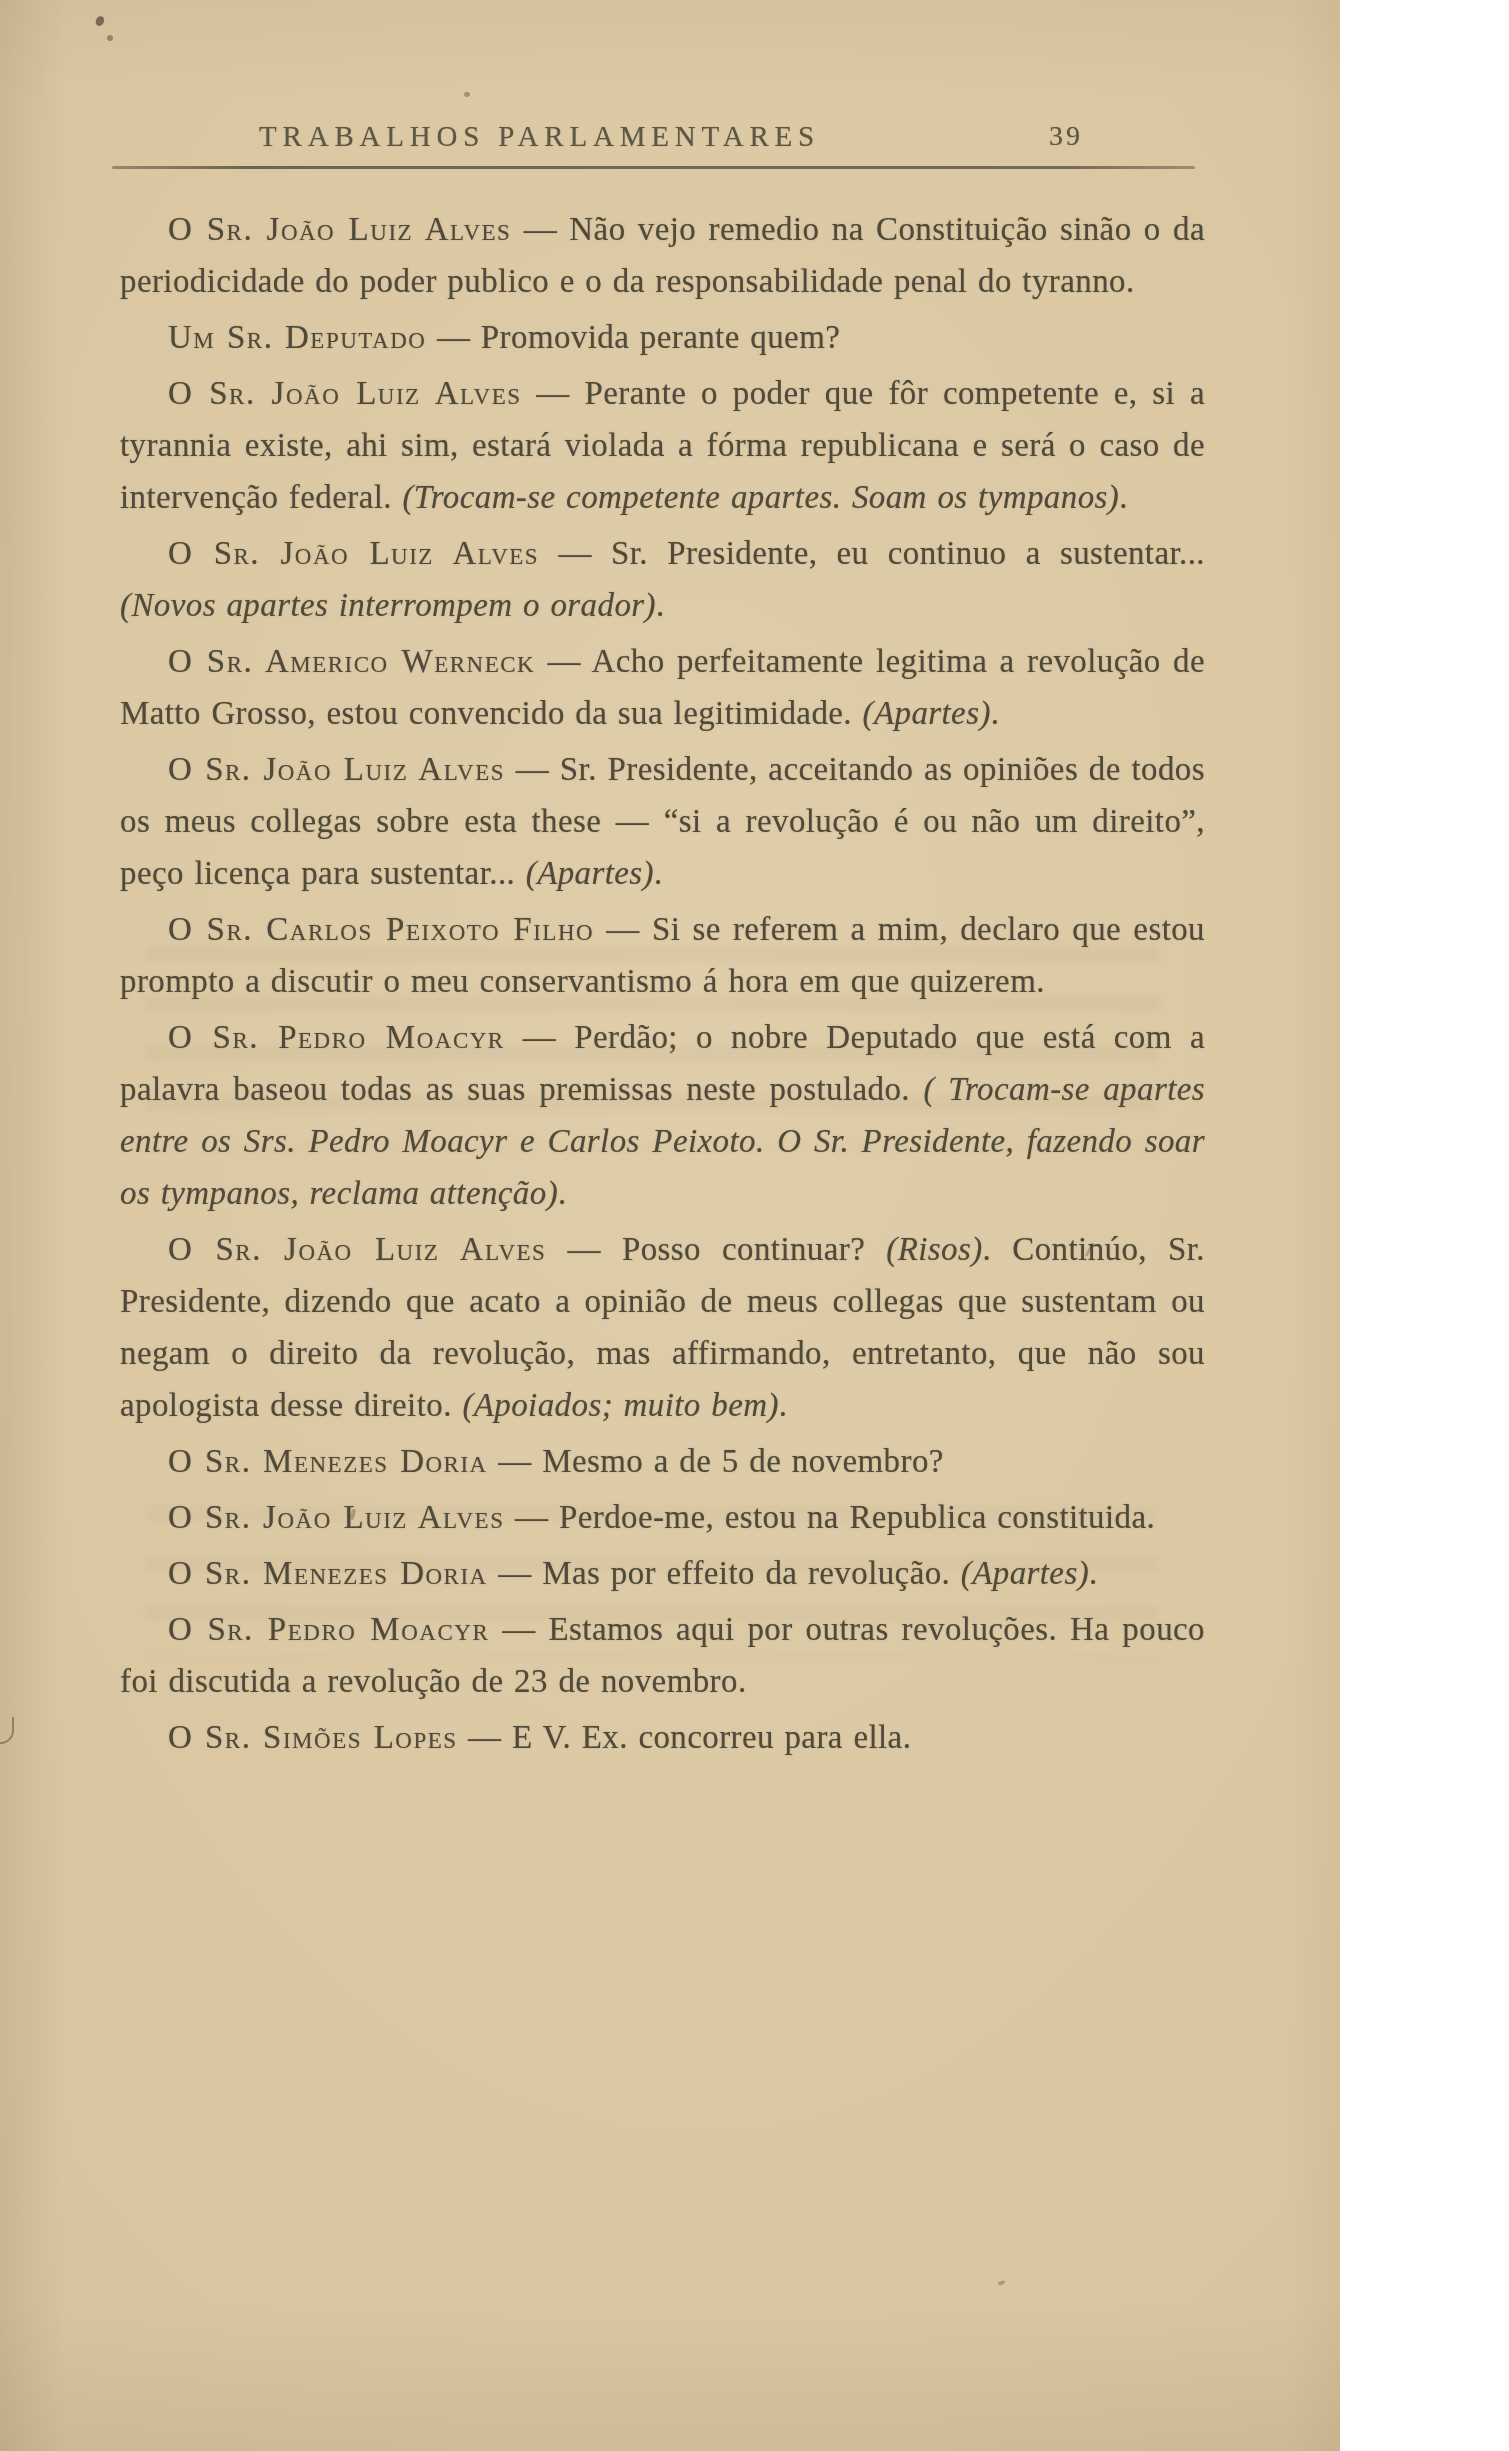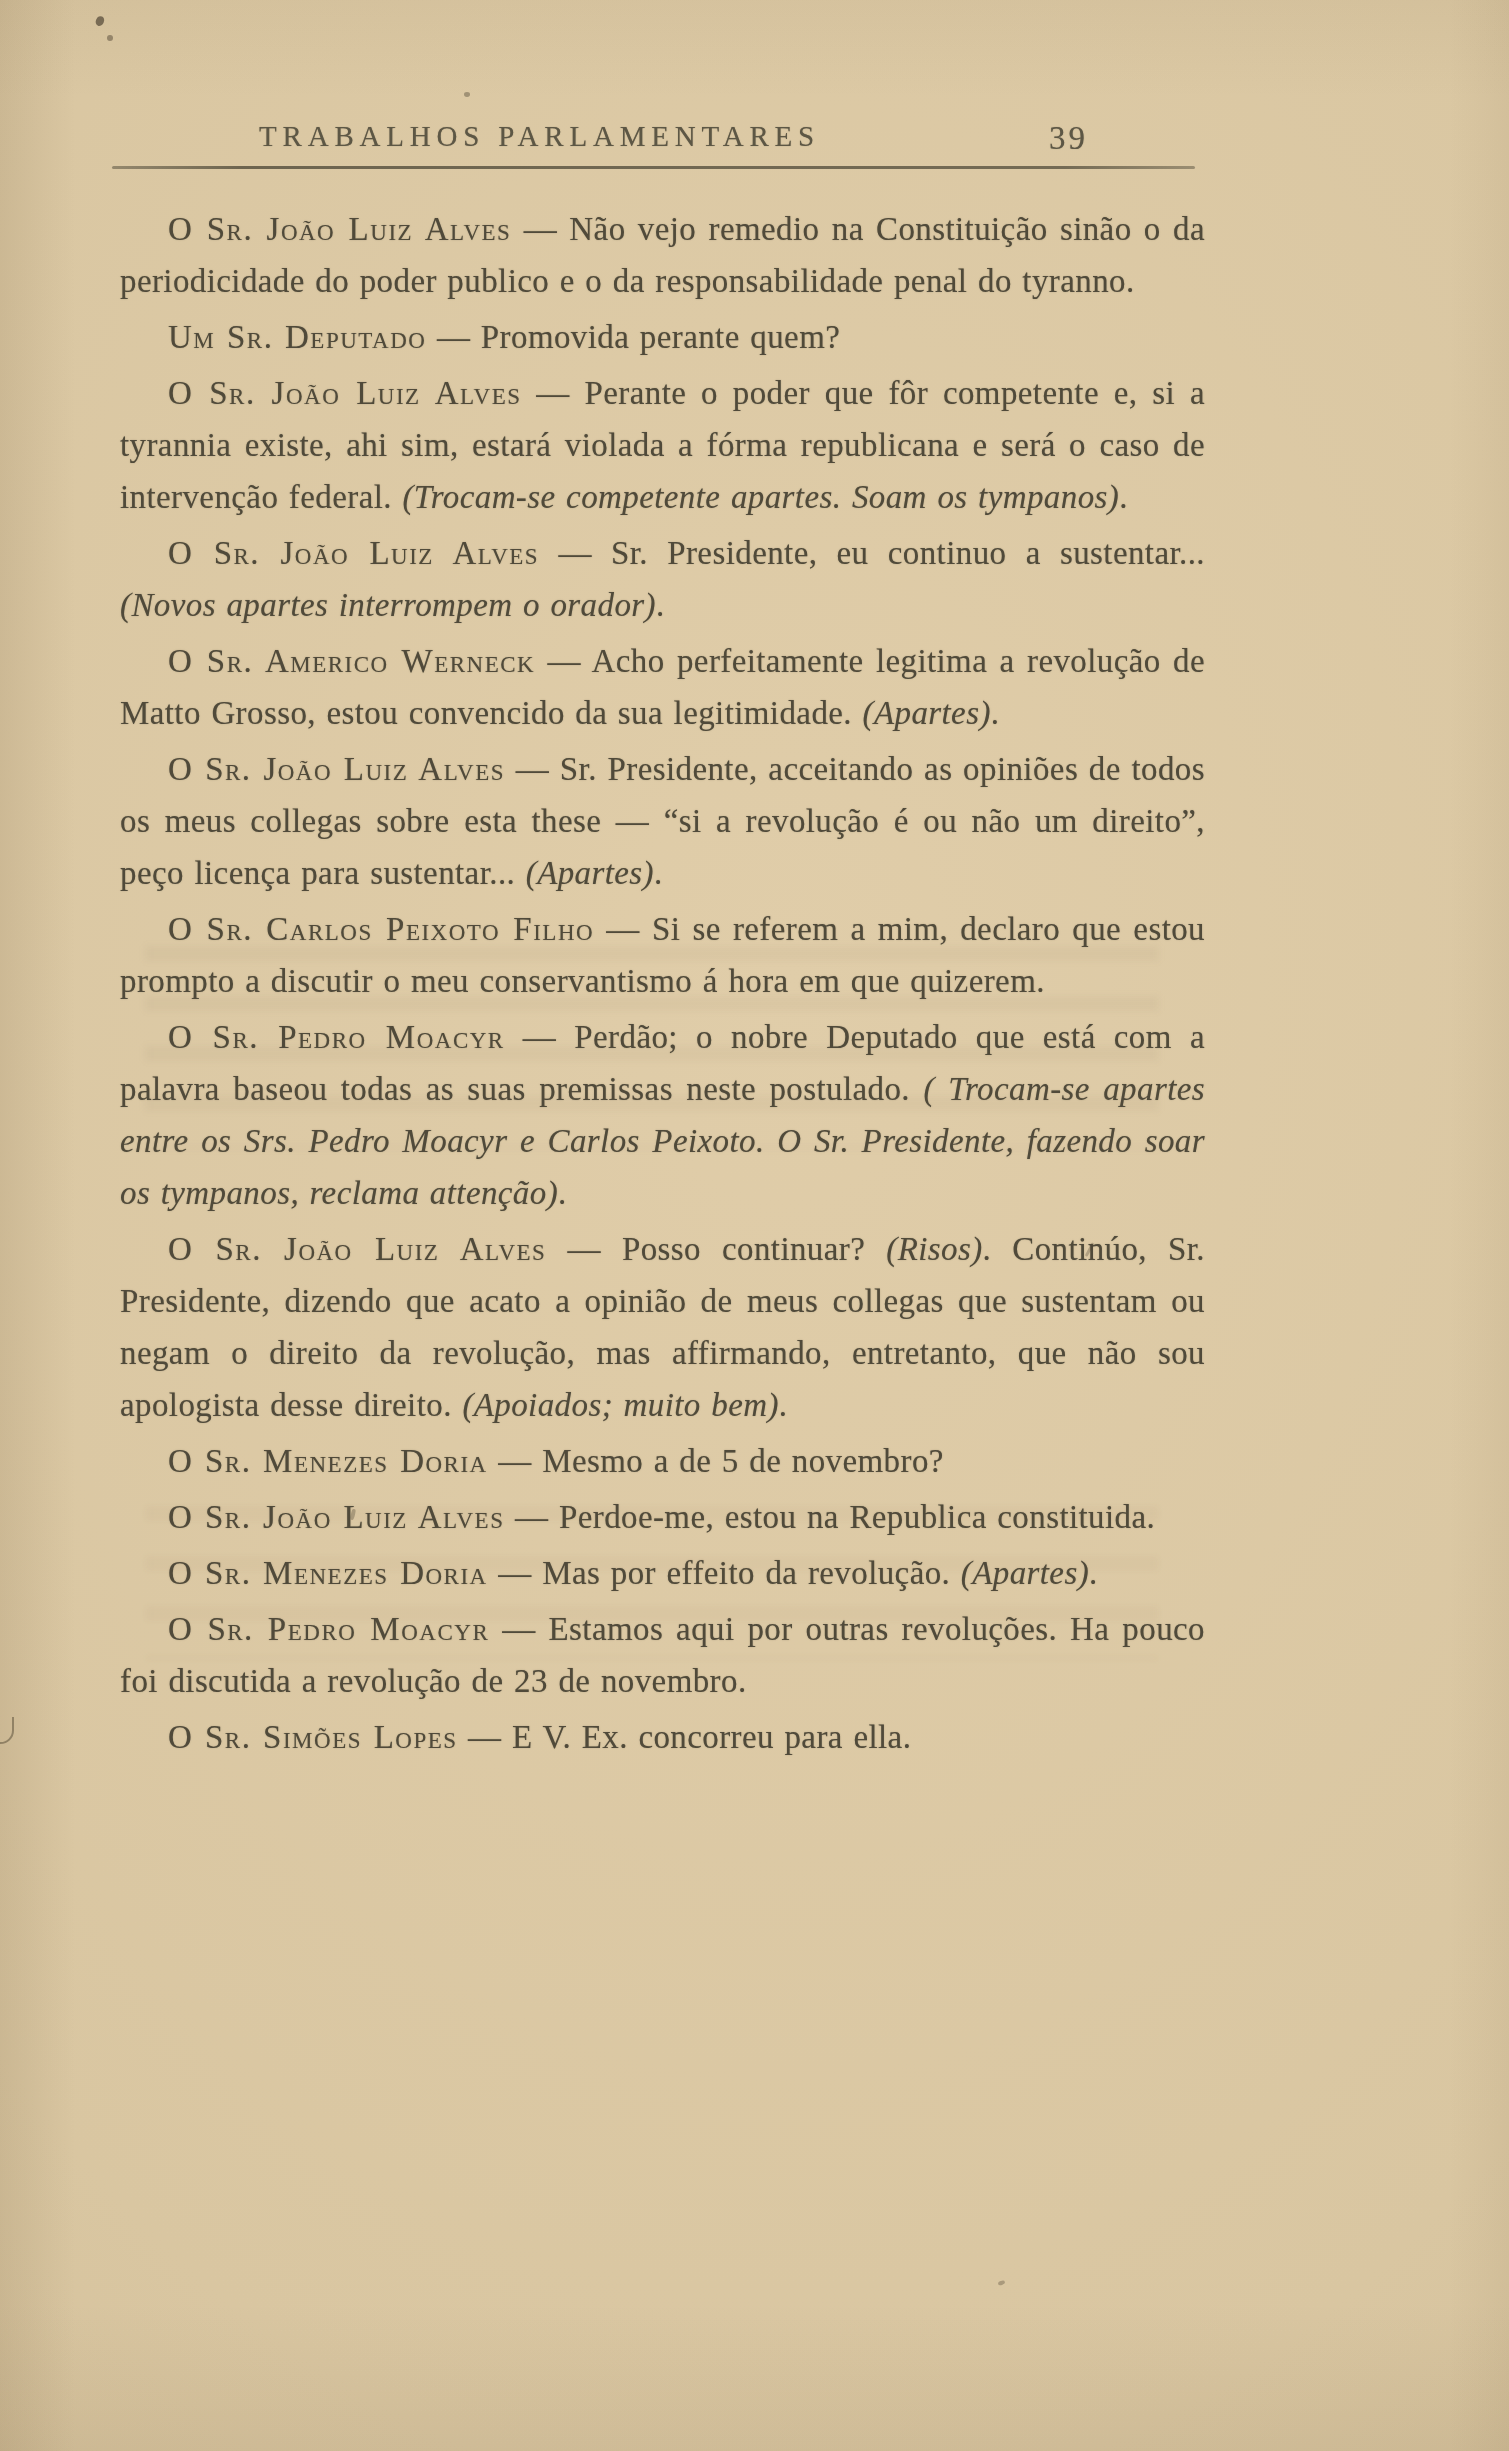--- a/index.html
+++ b/index.html
@@ -10,21 +10,21 @@
     --ink-soft:#5d5745;
   }
   html,body{margin:0;padding:0;}
   body{
     width:1509px;height:2451px;
     font-family:"Liberation Serif","DejaVu Serif",serif;
     overflow:hidden;
   }
   .page{
     position:relative;
-    width:1509px;height:2451px;
+    width:1340px;height:2451px;
     background-image:
       linear-gradient(90deg, rgba(115,92,58,.14), rgba(115,92,58,0) 5%),
       linear-gradient(270deg, rgba(115,92,58,.07), rgba(115,92,58,0) 4%),
       linear-gradient(0deg, rgba(115,92,58,.10), rgba(115,92,58,0) 6%),
       linear-gradient(180deg, rgba(115,92,58,.06), rgba(115,92,58,0) 4%),
       radial-gradient(140% 120% at 52% 40%, var(--paper-light) 0%, var(--paper) 52%, var(--paper-dark) 100%);
     color:var(--ink);
   }
   
   .ghost{
@@ -39,21 +39,21 @@
 
   .running-title{
     position:absolute;left:259px;top:120px;
     font-size:29px;letter-spacing:5.8px;
     color:var(--ink-soft);
     text-shadow:0 0 1px rgba(86,79,61,.55);
     white-space:nowrap;
   }
   .page-number{
     position:absolute;left:1049px;top:120px;
-    font-size:33px;letter-spacing:2.9px;
+    font-size:28px;letter-spacing:2.9px;
     color:var(--ink-soft);
     text-shadow:0 0 1px rgba(86,79,61,.55);
   }
   .rule{
     position:absolute;left:112px;top:166px;
     width:1083px;height:2.9px;
     background:linear-gradient(90deg, rgba(90,83,64,.55), rgba(90,83,64,.85) 12%, rgba(90,83,64,.8) 88%, rgba(90,83,64,.5));
     border-radius:1.9px;
   }
   .text-block{

